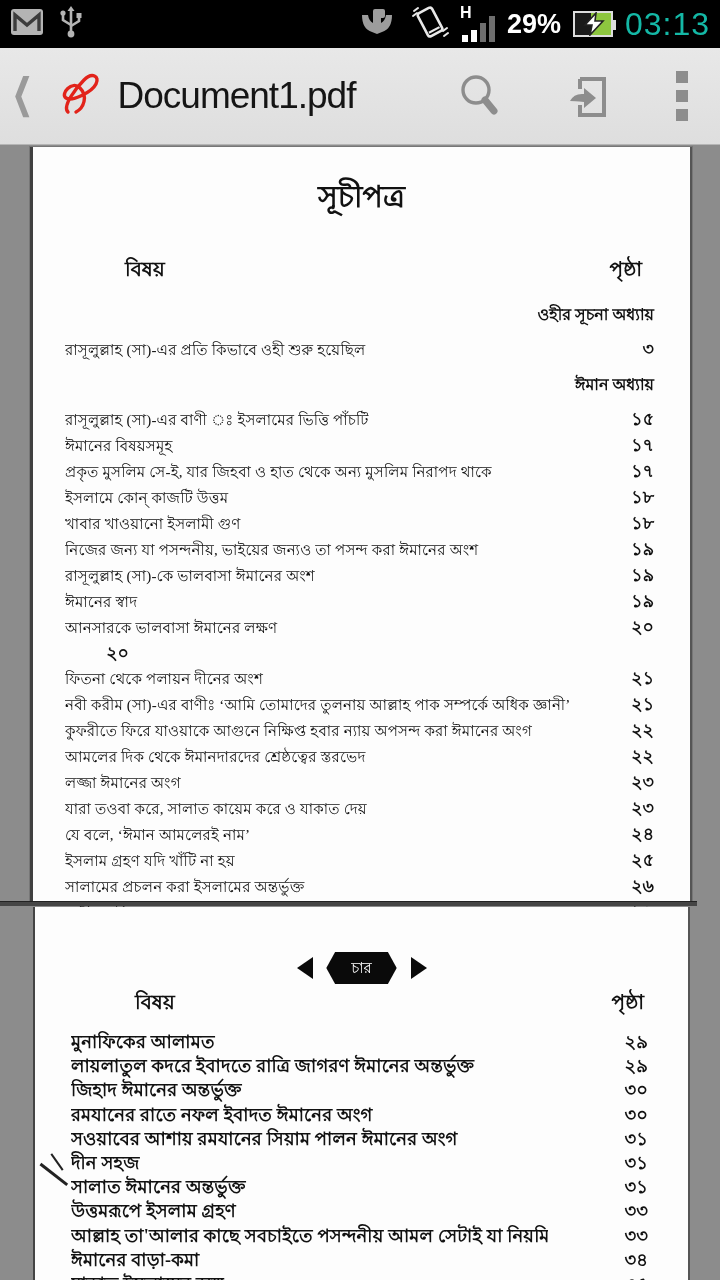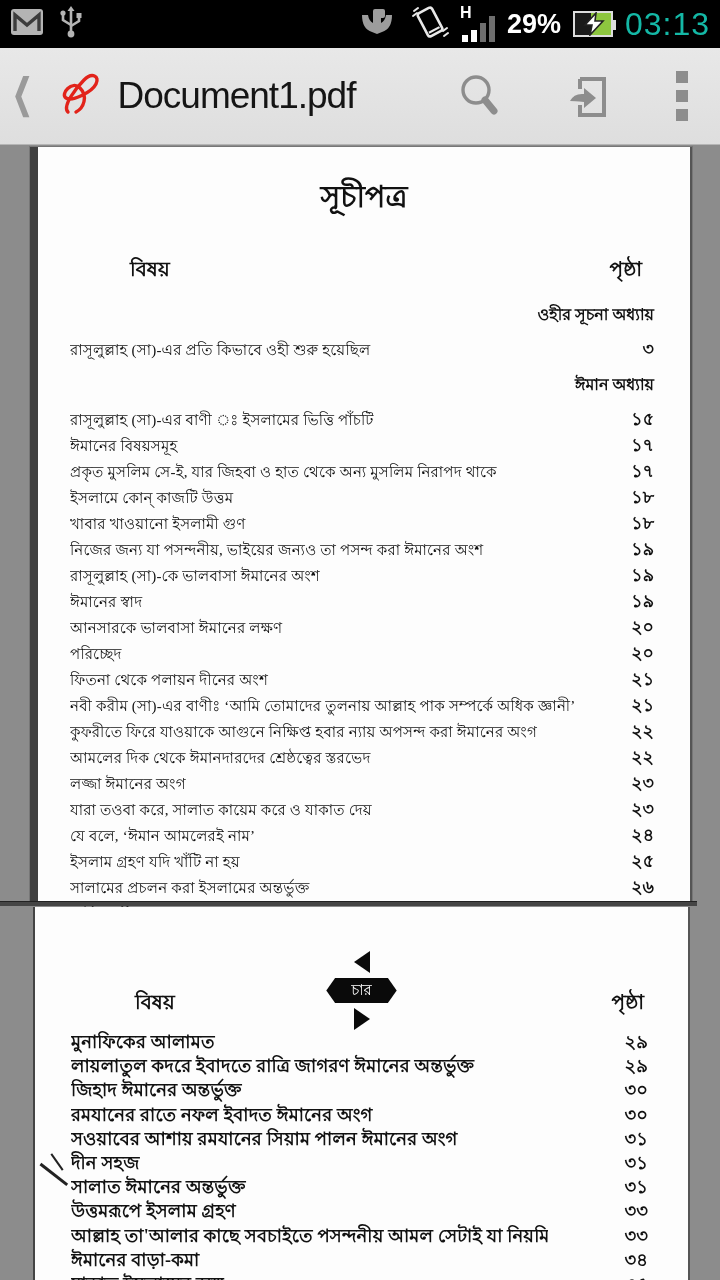--- a/index.html
+++ b/index.html
@@ -32,42 +32,42 @@
   .tb-title { color:#151515; font-size:37px; margin-left:12px; letter-spacing:-1px; }
   .tb-spacer { flex:1; }
   .tb-icon { margin-right:64px; display:flex; align-items:center; }
   .tb-icon.last { margin-right:30px; }
 
   
   .viewer { position:absolute; top:145px; left:0; width:720px; height:1135px; background:#8c8c8c; }
   .pdf-page { position:absolute; background:#fdfdfd; color:#111;
     font-family:"Liberation Serif","DejaVu Serif",serif; }
   .page-1 { left:30px; top:2px; width:662px; height:754px;
-    border-left:8px solid #404040; border-right:2px solid #555; box-shadow:0 0 0 1px #777; }
+    border-left:3px solid #404040; border-right:2px solid #555; box-shadow:0 0 0 1px #777; }
   .page-sep { position:absolute; left:0; top:756px; width:697px; height:5px; background:#454545;
     border-top:1px solid #222; }
   .page-2 { left:33px; top:762px; width:657px; height:373px;
     border-left:2px solid #444; border-right:2px solid #555; }
 
   .doc-title { text-align:center; font-size:30px; font-weight:bold; padding-top:26px; }
   .cols { display:flex; justify-content:space-between; font-size:20px; font-weight:bold; }
   .page-1 .cols { padding:30px 48px 0 92px; }
   .page-2 .cols { padding:2px 44px 0 100px; }
   .toc-sec { text-align:right; font-size:16px; font-weight:bold; padding:9px 0 8px 0; }
   .toc-list { padding:6px 36px 0 32px; }
   .toc-row { display:flex; align-items:baseline; line-height:25px; }
   .toc-label { flex:1; font-size:15px; font-weight:400; letter-spacing:.2px;
     white-space:nowrap; overflow:hidden; }
   .toc-page { width:64px; text-align:right; font-size:17.5px; font-weight:600; }
   .page-2 .toc-list { padding:10px 40px 0 36px; }
   .page-2 .toc-row { line-height:24.2px;gap:36px; }
   .page-2 .toc-label, .page-2 .toc-page { font-size:18px; font-weight:700; }
 
   
-  .banner-wrap { display:flex; justify-content:space-between; align-items:center; margin-top:44px; height:34px; gap:5px;flex-direction:column; }
+  .banner-wrap { display:flex; justify-content:center; align-items:center; margin-top:44px; height:34px; gap:5px; }
   .banner-tri { width:0; height:0; border-top:11px solid transparent; border-bottom:11px solid transparent; }
   .tri-l { border-right:16px solid #0a0a0a; }
   .tri-r { border-left:16px solid #0a0a0a; }
   .banner-body { width:88px; height:32px; background:#0a0a0a; color:#fff;
     clip-path:polygon(10% 50%, 20% 0, 80% 0, 90% 50%, 80% 100%, 20% 100%);
     display:flex; align-items:center; justify-content:center; font-size:15px; }
   .pen-mark { position:absolute; left:2px; top:266px; width:34px; height:2.5px; background:#222;
     transform:rotate(38deg); }
   .pen-mark2 { position:absolute; left:12px; top:254px; width:20px; height:2px; background:#222;
     transform:rotate(55deg); }
@@ -215,21 +215,20 @@
           </div>
           <div class="toc-row">
             <span class="toc-label">ঈমানের স্বাদ</span>
             <span class="toc-page">১৯</span>
           </div>
           <div class="toc-row">
             <span class="toc-label">আনসারকে ভালবাসা ঈমানের লক্ষণ</span>
             <span class="toc-page">২০</span>
           </div>
           <div class="toc-row">
-            <span class="toc-label">পরিচ্ছেদ</span>
             <span class="toc-page">২০</span>
           </div>
           <div class="toc-row">
             <span class="toc-label">ফিতনা থেকে পলায়ন দীনের অংশ</span>
             <span class="toc-page">২১</span>
           </div>
           <div class="toc-row">
             <span class="toc-label">নবী করীম (সা)-এর বাণীঃ ‘আমি তোমাদের তুলনায় আল্লাহ পাক সম্পর্কে অধিক জ্ঞানী’</span>
             <span class="toc-page">২১</span>
           </div>

